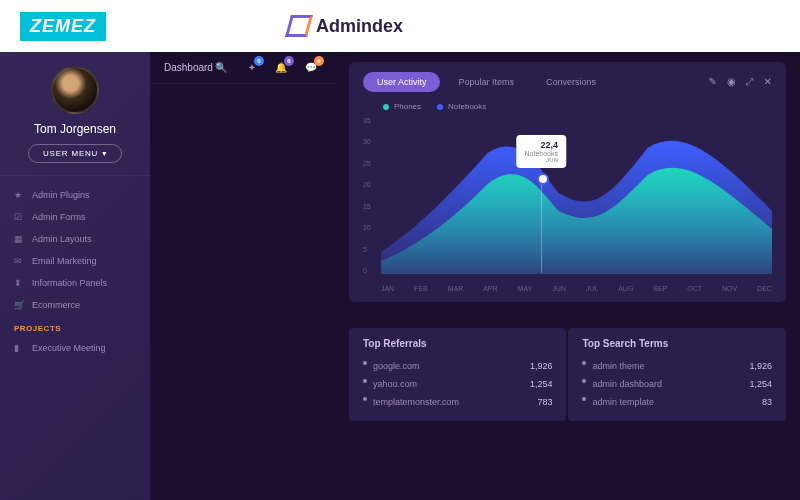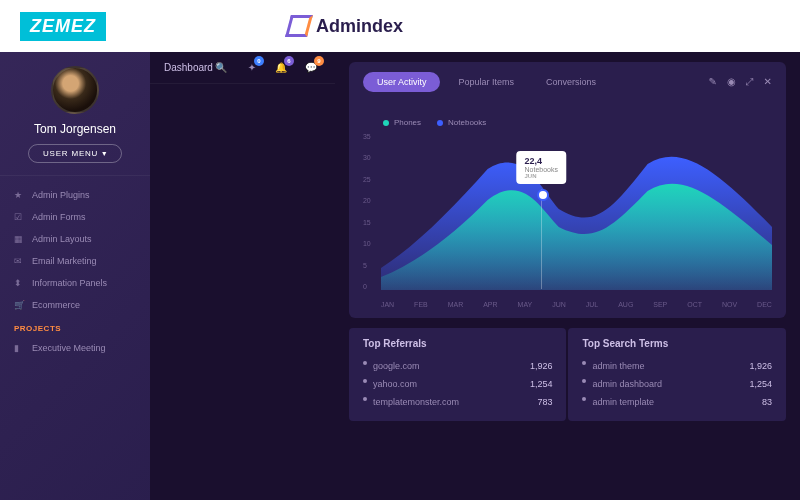--- a/index.html
+++ b/index.html
@@ -24,42 +24,42 @@
 .topbar{height:32px;display:flex;align-items:center;justify-content:space-between;padding:0 14px;border-bottom:1px solid rgba(255,255,255,0.05)}
 .page-title{color:#cdbfe6;font-size:10px}
 .topbar-actions{display:flex;gap:12px;align-items:center}
 .icon-btn{width:18px;height:18px;border-radius:50%;display:flex;align-items:center;justify-content:center;position:relative;cursor:pointer;color:#9a8bb5;font-size:10px}
 .badge{position:absolute;top:-3px;right:-3px;width:10px;height:10px;border-radius:50%;font-size:6px;color:#fff;display:flex;align-items:center;justify-content:center;font-weight:700}
 .badge.blue{background:#3d7fff}
 .badge.purple{background:#7b5dd6}
 .badge.orange{background:#ff8c42}
 .content{flex:1;padding:10px 14px;overflow:hidden}
 .card{background:#2a1e4d;border-radius:6px;padding:10px 14px}
-.tabs{display:flex;align-items:center;justify-content:space-between;margin-bottom:24px}
+.tabs{display:flex;align-items:center;justify-content:space-between;margin-bottom:8px}
 .tab-list{display:flex;gap:4px}
 .tab{padding:5px 14px;font-size:9px;color:#9a8bb5;cursor:pointer;border-radius:12px}
 .tab.active{background:#7b5dd6;color:#fff}
 .card-tools{display:flex;gap:10px;color:#9a8bb5;font-size:10px}
 .card-tools span{cursor:pointer}
 .legend{display:flex;gap:16px;padding:2px 0 6px 20px}
 .legend-item{display:flex;align-items:center;gap:5px;font-size:8px;color:#9a8bb5}
 .dot{width:6px;height:6px;border-radius:50%}
 .dot.teal{background:#1fd5b9}
 .dot.blue{background:#3d5fff}
 .chart{position:relative;height:175px;margin-left:18px}
 .y-axis{position:absolute;left:-18px;top:0;bottom:18px;display:flex;flex-direction:column;justify-content:space-between;font-size:7px;color:#6a5a8a}
 .x-axis{position:absolute;bottom:0;left:0;right:0;display:flex;justify-content:space-between;font-size:7px;color:#6a5a8a}
 .plot{position:absolute;left:0;right:0;top:0;bottom:18px}
-.tooltip{position:absolute;left:41%;top:18px;background:#fff;border-radius:4px;padding:5px 8px;font-size:9px;text-align:left;transform:translateX(-50%)}
+.tooltip{position:absolute;left:41%;top:18px;background:#fff;border-radius:4px;padding:5px 8px;font-size:9px;text-align:right;transform:translateX(-50%)}
 .tooltip-val{font-weight:700;color:#2a1e4d}
 .tooltip-label{font-size:7px;color:#888}
 .tooltip-month{font-size:6px;color:#aaa;font-weight:600}
 .marker{position:absolute;left:41%;top:56px;width:1px;height:100px;background:rgba(255,255,255,0.3)}
 .marker::before{content:'';position:absolute;top:0;left:-4px;width:8px;height:8px;border-radius:50%;background:#fff;border:2px solid #3d5fff}
-.bottom-row{display:flex;gap:2px;margin-top:10px}
+.bottom-row{display:flex;gap:2px;margin-top:26px}
 .panel{flex:1;background:#2a1e4d;padding:10px 14px;border-radius:4px}
 .panel-title{color:#cdbfe6;font-size:10px;font-weight:600;margin-bottom:8px}
 .row{display:flex;justify-content:space-between;align-items:center;padding:4px 0;font-size:9px;color:#9a8bb5}
 .row-label{display:flex;align-items:flex-start;gap:6px}
 .bullet{width:4px;height:4px;border-radius:50%;background:#9a8bb5}
 .row-val{color:#cdbfe6}
 svg.area{width:100%;height:100%}
 </style>
 </head>
 <body>

